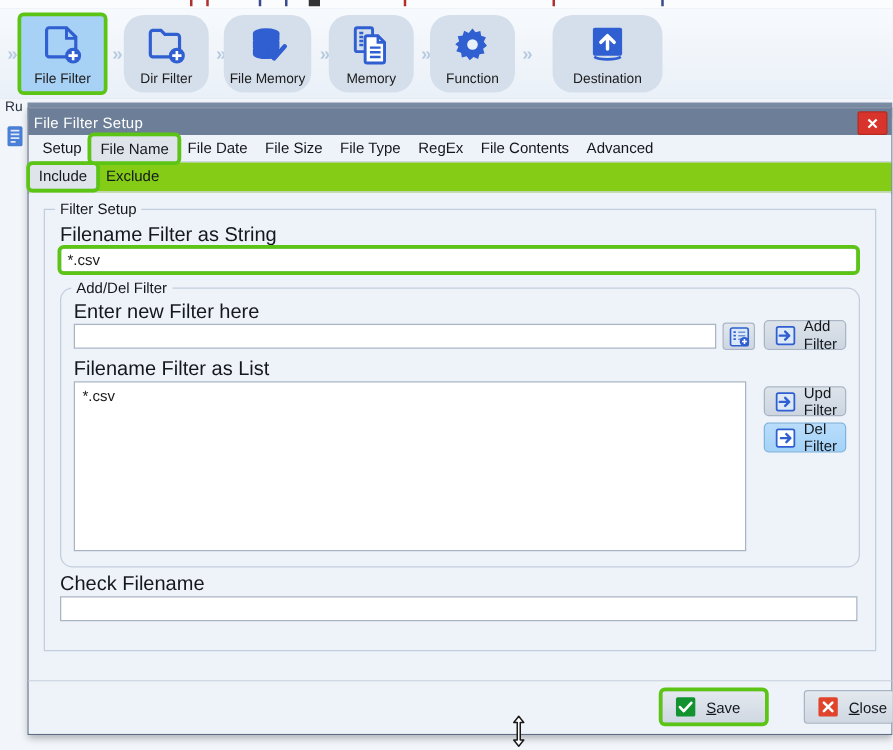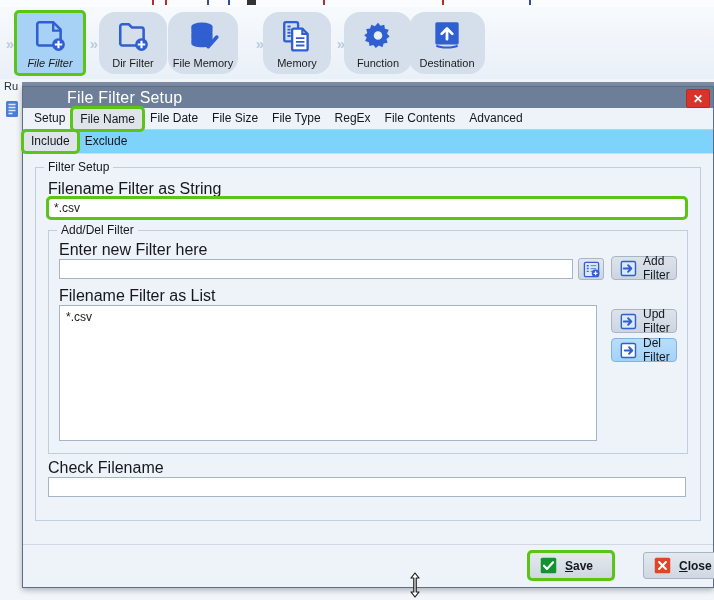--- a/index.html
+++ b/index.html
@@ -16,46 +16,46 @@
   #menu-sliver{position:absolute;left:0;top:0;width:714px;height:7px;background:#fbfcfe;border-bottom:1px solid #c8d4e4;}
   #menu-sliver .mtick{position:absolute;top:0;width:2px;height:5px;background:#b03030;}
   #menu-sliver .mtick.blue{background:#3a4a8c;}
   #menu-sliver .mtick.dark{background:#333;}
 
   #toolbar{position:absolute;left:0;top:7px;width:714px;height:72px;
            background:linear-gradient(#f7fafd,#eaf0f8);border-bottom:1px solid #c2cfe0;}
   .tb-item{position:absolute;top:5px;width:68px;height:62px;border-radius:16px;
            background:#d5dfeb;display:flex;flex-direction:column;align-items:center;justify-content:flex-start;
            padding-top:5px;box-sizing:border-box;}
-  .tb-item.active{background:#a7d2f5;font-style:italic;}
+  .tb-item.active{background:#a7d2f5;}
   .tb-item .tb-label{font-size:11px;color:#1b1b1b;position:absolute;bottom:5px;white-space:nowrap;}
   .tb-ico{width:34px;height:34px;margin-top:2px;}
   .tb-sep{position:absolute;top:28px;width:16px;height:18px;color:#b9cbe0;font-size:15px;line-height:18px;text-align:center;font-weight:bold;}
   .hl-green{outline:3px solid #5cc414;outline-offset:-1px;border-radius:3px;}
 
   #bar-blue{position:absolute;left:0;top:79px;width:714px;height:18px;background:#f2f6fb;}
   #bar-blue .bluestrip{position:absolute;left:22px;top:3px;width:692px;height:13px;background:#7d8fa8;}
   #bg-run{position:absolute;left:4px;top:80px;font-size:11px;color:#26303d;}
   #bg-icon{position:absolute;left:4px;top:100px;width:16px;height:18px;}
 
   
   #dialog{position:absolute;left:22px;top:86px;width:692px;height:502px;
           background:#eef2f9;border:1px solid #5d6e86;box-sizing:border-box;
           box-shadow:0 2px 6px rgba(0,0,0,.3);}
   #titlebar{height:21px;background:#6c7e98;display:flex;align-items:center;position:relative;}
-  #title-text{color:#ffffff;font-size:16px;padding-left:4px;letter-spacing:.2px;margin-left:40px;}
+  #title-text{color:#ffffff;font-size:12px;padding-left:4px;letter-spacing:.2px;}
   #close-x{position:absolute;right:3px;top:2px;width:22px;height:17px;background:#d9342b;
            border:1px solid #b42b22;border-radius:2px;display:flex;align-items:center;justify-content:center;
            color:#fff;font-size:12px;line-height:1;font-weight:bold;}
 
   #tabstrip{height:22px;background:#eef2f9;border-bottom:1px solid #c3cedd;display:flex;align-items:flex-end;padding-left:4px;box-sizing:border-box;}
   .tab{font-size:12px;padding:3px 7px 4px 7px;color:#14181d;white-space:nowrap;position:relative;}
   .tab.sel{background:#dfe4ea;border:1px solid #b9c3cf;border-bottom:none;margin-bottom:-1px;}
 
-  #subtabstrip{height:24px;background:#7dd3fc;display:flex;align-items:center;box-sizing:border-box;border-bottom:1px solid #d2dae5;}
+  #subtabstrip{height:24px;background:#84cc16;display:flex;align-items:center;box-sizing:border-box;border-bottom:1px solid #d2dae5;}
   .subtab{font-size:12px;padding:2px 7px 3px 7px;color:#14181d;}
   .subtab.sel{background:#dfe4ea;border:1px solid #b9c3cf;}
 
   #dlg-body{position:absolute;left:0;top:68px;right:0;bottom:42px;background:#eef2f9;}
 
   .group{position:absolute;border:1px solid #c3cedd;background:transparent;}
   .group > .legend{position:absolute;top:-8px;left:8px;background:#eef2f9;padding:0 4px;font-size:12px;color:#14181d;}
 
   .flabel{position:absolute;font-size:16px;color:#14181d;}
   .txtinput{position:absolute;background:#ffffff;border:1px solid #a7b4c4;box-sizing:border-box;
@@ -68,21 +68,21 @@
        display:flex;align-items:center;gap:6px;padding:0 8px;box-sizing:border-box;font-size:12px;color:#14181d;}
   .btn.hot{background:linear-gradient(#b9ddfb,#a4d2f8);border-color:#7fb4e0;}
   .btnico{width:17px;height:17px;flex:0 0 17px;}
 
   .smallbtn{position:absolute;background:linear-gradient(#e2e8ee,#cdd6e1);border:1px solid #a9b5c3;border-radius:3px;
             display:flex;align-items:center;justify-content:center;box-sizing:border-box;}
 
   #footer{position:absolute;left:0;right:0;bottom:0;height:42px;background:#eef2f9;border-top:1px solid #cfd8e3;}
   .footbtn{position:absolute;top:7px;height:27px;background:linear-gradient(#e4e9ef,#cfd7e2);
            border:1px solid #a9b5c3;border-radius:3px;display:flex;align-items:center;gap:8px;
-           padding:0 10px;box-sizing:border-box;font-size:12px;color:#14181d;font-weight:bold;}
+           padding:0 10px;box-sizing:border-box;font-size:12px;color:#14181d;}
 
   #cursor{position:absolute;left:407px;top:572px;width:16px;height:26px;}
   .u{text-decoration:underline;}
 </style>
 </head>
 <body>
 
 <div id="app-bg">
 
   <div id="menu-sliver">
@@ -116,21 +116,21 @@
       <svg class="tb-ico" viewBox="0 0 32 32">
         <path d="M4 7a2 2 0 0 1 2-2h6l3 3h9a2 2 0 0 1 2 2v13a2 2 0 0 1-2 2H6a2 2 0 0 1-2-2z" fill="none" stroke="#2f5fd0" stroke-width="2.4"></path>
         <circle cx="24" cy="24" r="6" fill="#2f5fd0"></circle>
         <path d="M24 20.5v7M20.5 24h7" stroke="#fff" stroke-width="2"></path>
       </svg>
       <span class="tb-label">Dir Filter</span>
     </div>
 
     <span class="tb-sep" style="left:169px">»</span>
 
-    <div class="tb-item" style="left:168px;width:70px">
+    <div class="tb-item" style="left:179px;width:70px">
       <svg class="tb-ico" viewBox="0 0 32 32">
         <ellipse cx="15" cy="7" rx="10" ry="3.6" fill="#2f5fd0"></ellipse>
         <path d="M5 7v5c0 2 4.5 3.6 10 3.6S25 14 25 12V7" fill="#2f5fd0"></path>
         <path d="M5 13v5c0 2 4.5 3.6 10 3.6S25 20 25 18v-5" fill="#2f5fd0"></path>
         <path d="M5 19v4c0 2 4.5 3.6 10 3.6S25 25 25 23v-4" fill="#2f5fd0"></path>
         <path d="M17 22l4 4 8-9" fill="none" stroke="#2f5fd0" stroke-width="3.4" stroke-linecap="round" stroke-linejoin="round"></path>
         <path d="M17 22l4 4 8-9" fill="none" stroke="#2f5fd0" stroke-width="2.2" stroke-linecap="round" stroke-linejoin="round"></path>
       </svg>
       <span class="tb-label">File Memory</span>
     </div>
@@ -154,21 +154,21 @@
     <div class="tb-item" style="left:344px">
       <svg class="tb-ico" viewBox="0 0 32 32">
         <path d="M16 3.5l2.3 2.9 3.6-1 .6 3.7 3.6 1.1-1.6 3.4 2.4 2.9-2.9 2.3 1 3.6-3.7.6-1.1 3.6-3.4-1.6-2.9 2.4-2.3-2.9-3.6 1-.6-3.7-3.6-1.1 1.6-3.4L3 15.4l2.9-2.3-1-3.6 3.7-.6 1.1-3.6 3.4 1.6z" fill="#2f5fd0"></path>
         <circle cx="16" cy="15.6" r="4" fill="#eaf0f8"></circle>
       </svg>
       <span class="tb-label">Function</span>
     </div>
 
     <span class="tb-sep" style="left:414px">»</span>
 
-    <div class="tb-item" style="left:409px;width:76px">
+    <div class="tb-item" style="left:442px;width:88px">
       <svg class="tb-ico" viewBox="0 0 32 32">
         <rect x="5" y="3" width="22" height="21" rx="1.5" fill="#2f5fd0"></rect>
         <path d="M16 19V9M11 14l5-5 5 5" stroke="#fff" stroke-width="2.6" fill="none" stroke-linecap="round" stroke-linejoin="round"></path>
         <path d="M6 25c4 2.4 16 2.4 20 0" stroke="#2f5fd0" stroke-width="2" fill="none"></path>
       </svg>
       <span class="tb-label">Destination</span>
     </div>
   </div>
 
   <div id="bar-blue">
@@ -210,21 +210,21 @@
 
     <div class="group" style="left:12px;top:12px;width:664px;height:352px;">
       <span class="legend">Filter Setup</span>
 
       <span class="flabel" style="left:12px;top:12px;">Filename Filter as String</span>
 
       <div class="txtinput hl-green" style="left:12px;top:30px;width:638px;height:20px;">
         <span>*.csv</span>
       </div>
 
-      <div class="group" style="left:12px;top:62px;width:638px;height:222px;">
+      <div class="group" style="left:12px;top:62px;width:638px;height:222px;border-radius:10px;">
         <span class="legend">Add/Del Filter</span>
 
         <span class="flabel" style="left:10px;top:10px;">Enter new Filter here</span>
 
         <div class="txtinput" style="left:10px;top:28px;width:514px;height:20px;">
           <span></span>
         </div>
 
         <div class="smallbtn" style="left:529px;top:27px;width:26px;height:22px;">
           <svg width="17" height="17" viewBox="0 0 18 18">

